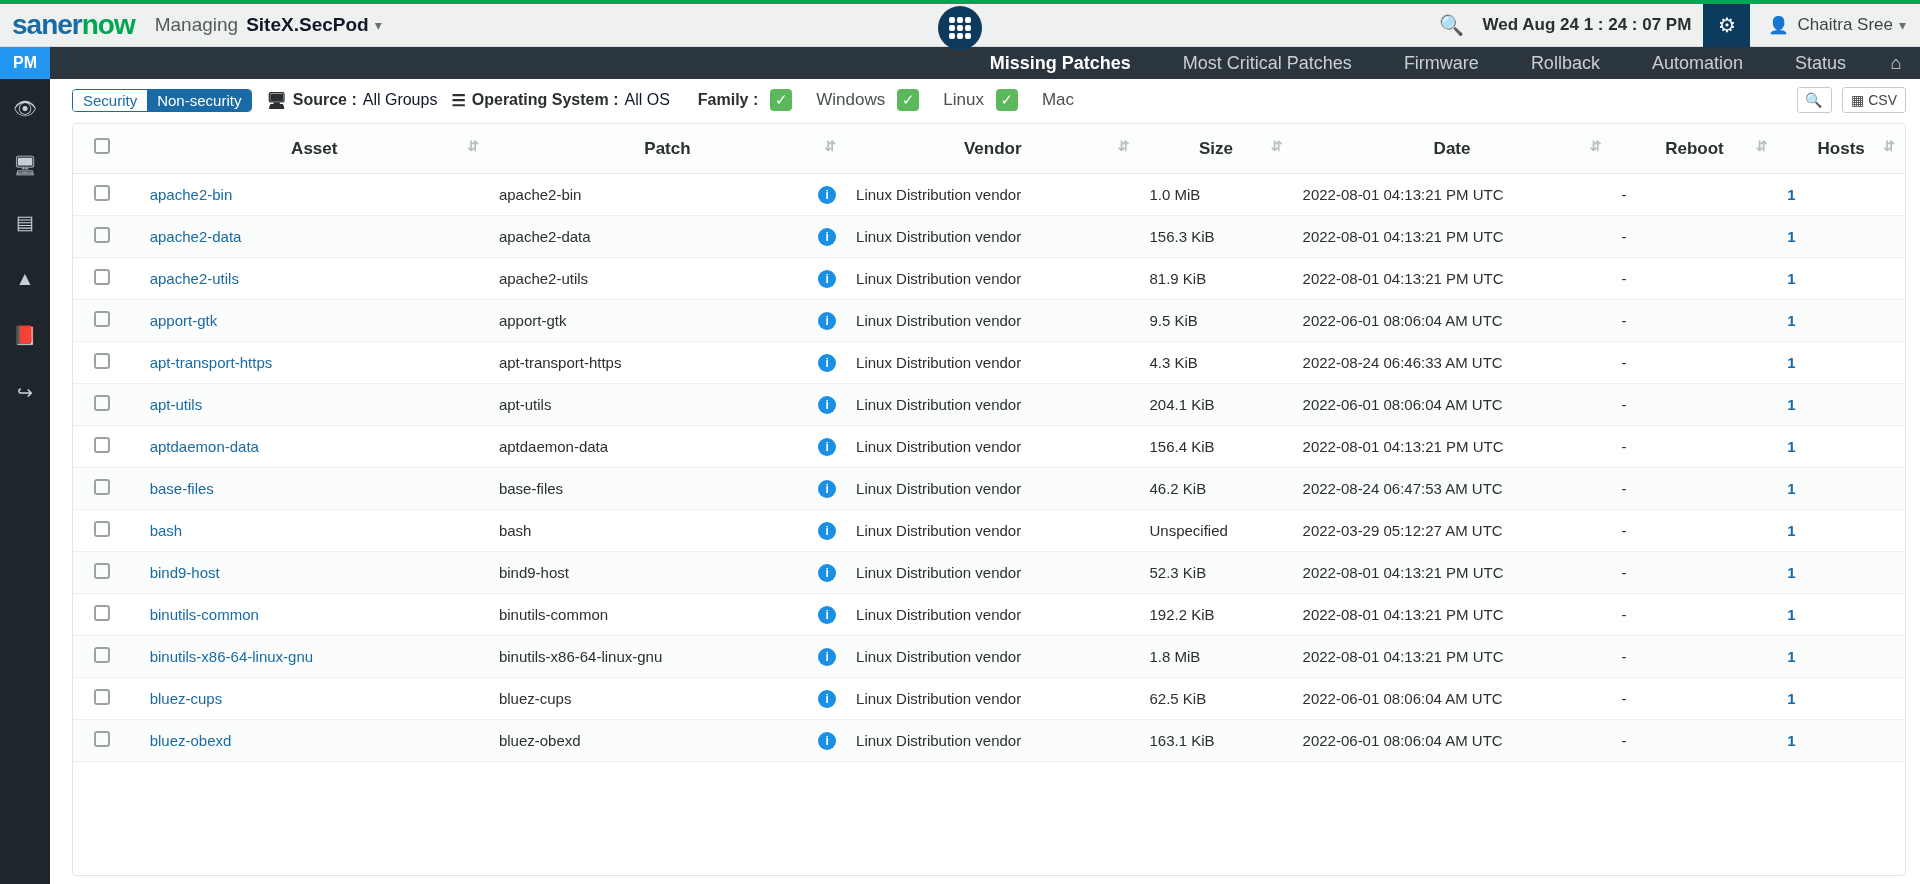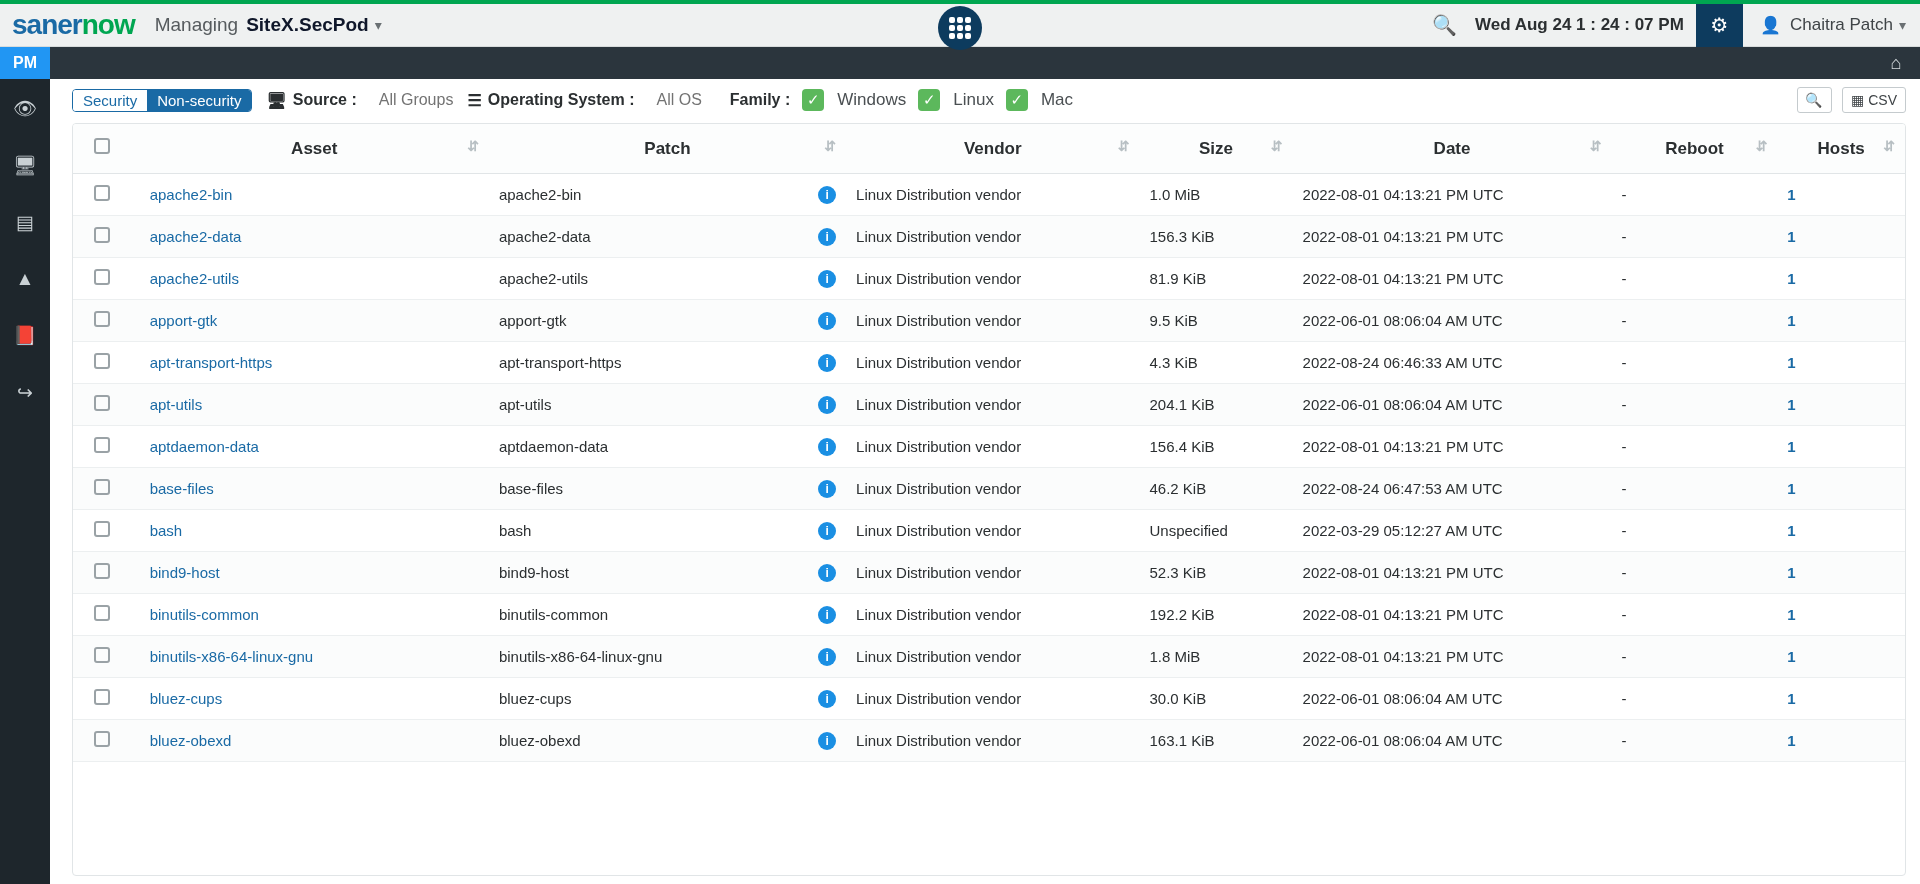--- a/index.html
+++ b/index.html
@@ -42,23 +42,23 @@
 .content { flex: 1; background: #fff; padding: 4px 14px 0 22px; overflow: hidden; }
 
 
 .filterbar { display: flex; align-items: center; height: 34px; }
 .pill-group { border: 1px solid #1a6aa5; border-radius: 4px; overflow: hidden; display: flex; font-size: 15px; }
 .pill { padding: 2px 10px; cursor: pointer; }
 .pill.sec { color: #1a6aa5; background: #fff; }
 .pill.nonsec { background: #1a6aa5; color: #fff; }
 .flabel { margin-left: 14px; color: #2b2f31; font-weight: 700; font-size: 16px; display: flex; align-items: center; }
 .flabel .micon { margin-right: 6px; color: #2b2f31; font-size: 16px; }
-.fval { margin-left: 22px; color: #737373; font-size: 16px; cursor: pointer; }
+.fval { margin-left: 6px; color: #0f172a; font-size: 16px; cursor: pointer; }
 .fam-check { width: 22px; height: 22px; background: #5cb85c; border-radius: 4px; margin-left: 12px; display: inline-flex; align-items: center; justify-content: center; color: #fff; font-size: 15px; cursor: pointer; }
-.fam-label { margin-left: 13px; color: #4a4f52; font-size: 17px; }
+.fam-label { margin-left: 24px; color: #4a4f52; font-size: 17px; }
 .fbar-right { margin-left: auto; display: flex; align-items: center; gap: 10px; }
 .smallbtn { border: 1px solid #c5cbce; border-radius: 3px; height: 26px; padding: 0 8px; display: flex; align-items: center; font-size: 14px; color: #3f4447; background: #fff; cursor: pointer; }
 
 
 .tablewrap { margin-top: 6px; border: 1px solid #e1e5e7; border-radius: 4px; overflow: auto; height: calc(100% - 48px); }
 table { width: 100%; border-collapse: collapse; }
 thead th { text-align: center; font-size: 17px; font-weight: 700; color: #2b2f31; padding: 14px 10px; border-bottom: 1px solid #e1e5e7; background: #fcfdfd; position: relative; }
 thead th .sorter { position: absolute; right: 10px; top: 14px; color: #b7bfc3; font-size: 14px; }
 tbody td { padding: 11px 10px; border-bottom: 1px solid #eceff0; font-size: 15px; color: #2b2f31; vertical-align: middle; }
 tbody tr:nth-child(even) td { background: #fbfcfc; }
@@ -105,29 +105,37 @@
   </div>
 
   <div class="header-right">
     <span class="h-search">🔍</span>
     <span class="datetime">Wed Aug 24  1 : 24 : 07 PM</span>
     <div class="gear-box">
       <span>⚙</span>
     </div>
     <div class="user-box">
       <span class="uicon">👤</span>
-      <span>Chaitra Patch</span>
+      <span>Chaitra Sree</span>
       <span class="chev">▾</span>
     </div>
   </div>
 </div>
 
 <div class="nav">
   <div class="pm-badge">PM</div>
   <div class="nav-spacer"></div>
+  <div id="nav-items" style="display: flex;">
+      <div class="nav-item active">Missing Patches</div>
+      <div class="nav-item">Most Critical Patches</div>
+      <div class="nav-item">Firmware</div>
+      <div class="nav-item">Rollback</div>
+      <div class="nav-item">Automation</div>
+      <div class="nav-item">Status</div>
+    </div>
   <div class="nav-home">
     <span>⌂</span>
   </div>
 </div>
 
 <div class="body">
   <div class="sidebar">
     <span class="sicon">👁</span>
     <span class="sicon">🖥</span>
     <span class="sicon">▤</span>
@@ -303,21 +311,21 @@
               <td class="c-size"><span>1.8 MiB</span></td>
               <td class="c-date"><span>2022-08-01 04:13:21 PM UTC</span></td>
               <td class="c-reboot"><span>-</span></td>
               <td class="c-hosts"><span class="hosts-link">1</span></td>
             </tr>
             <tr>
               <td class="chkcell"><span class="chk"></span></td>
               <td class="c-asset"><span class="asset-link">bluez-cups</span></td>
               <td class="c-patch"><span>bluez-cups</span><span class="info-i">i</span></td>
               <td class="c-vendor"><span>Linux Distribution vendor</span></td>
-              <td class="c-size"><span>30.0 KiB</span></td>
+              <td class="c-size"><span>62.5 KiB</span></td>
               <td class="c-date"><span>2022-06-01 08:06:04 AM UTC</span></td>
               <td class="c-reboot"><span>-</span></td>
               <td class="c-hosts"><span class="hosts-link">1</span></td>
             </tr>
             <tr>
               <td class="chkcell"><span class="chk"></span></td>
               <td class="c-asset"><span class="asset-link">bluez-obexd</span></td>
               <td class="c-patch"><span>bluez-obexd</span><span class="info-i">i</span></td>
               <td class="c-vendor"><span>Linux Distribution vendor</span></td>
               <td class="c-size"><span>163.1 KiB</span></td>

